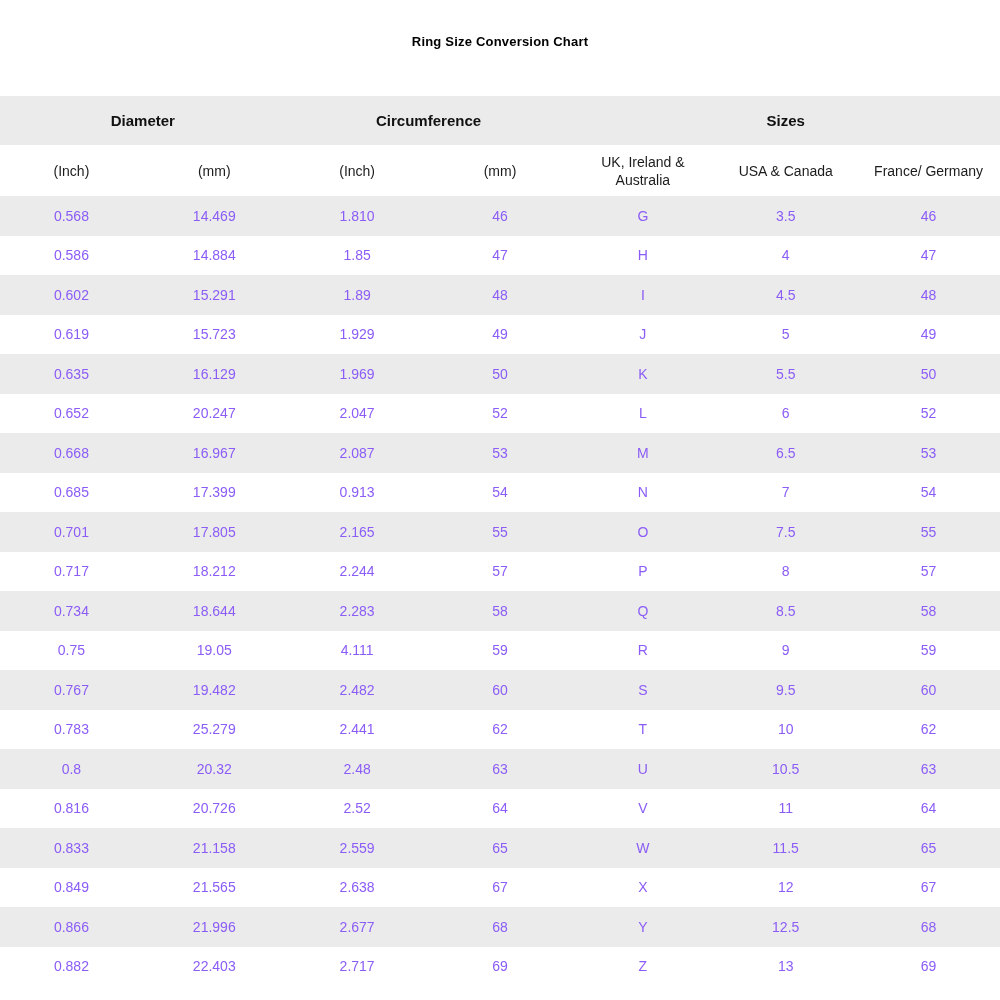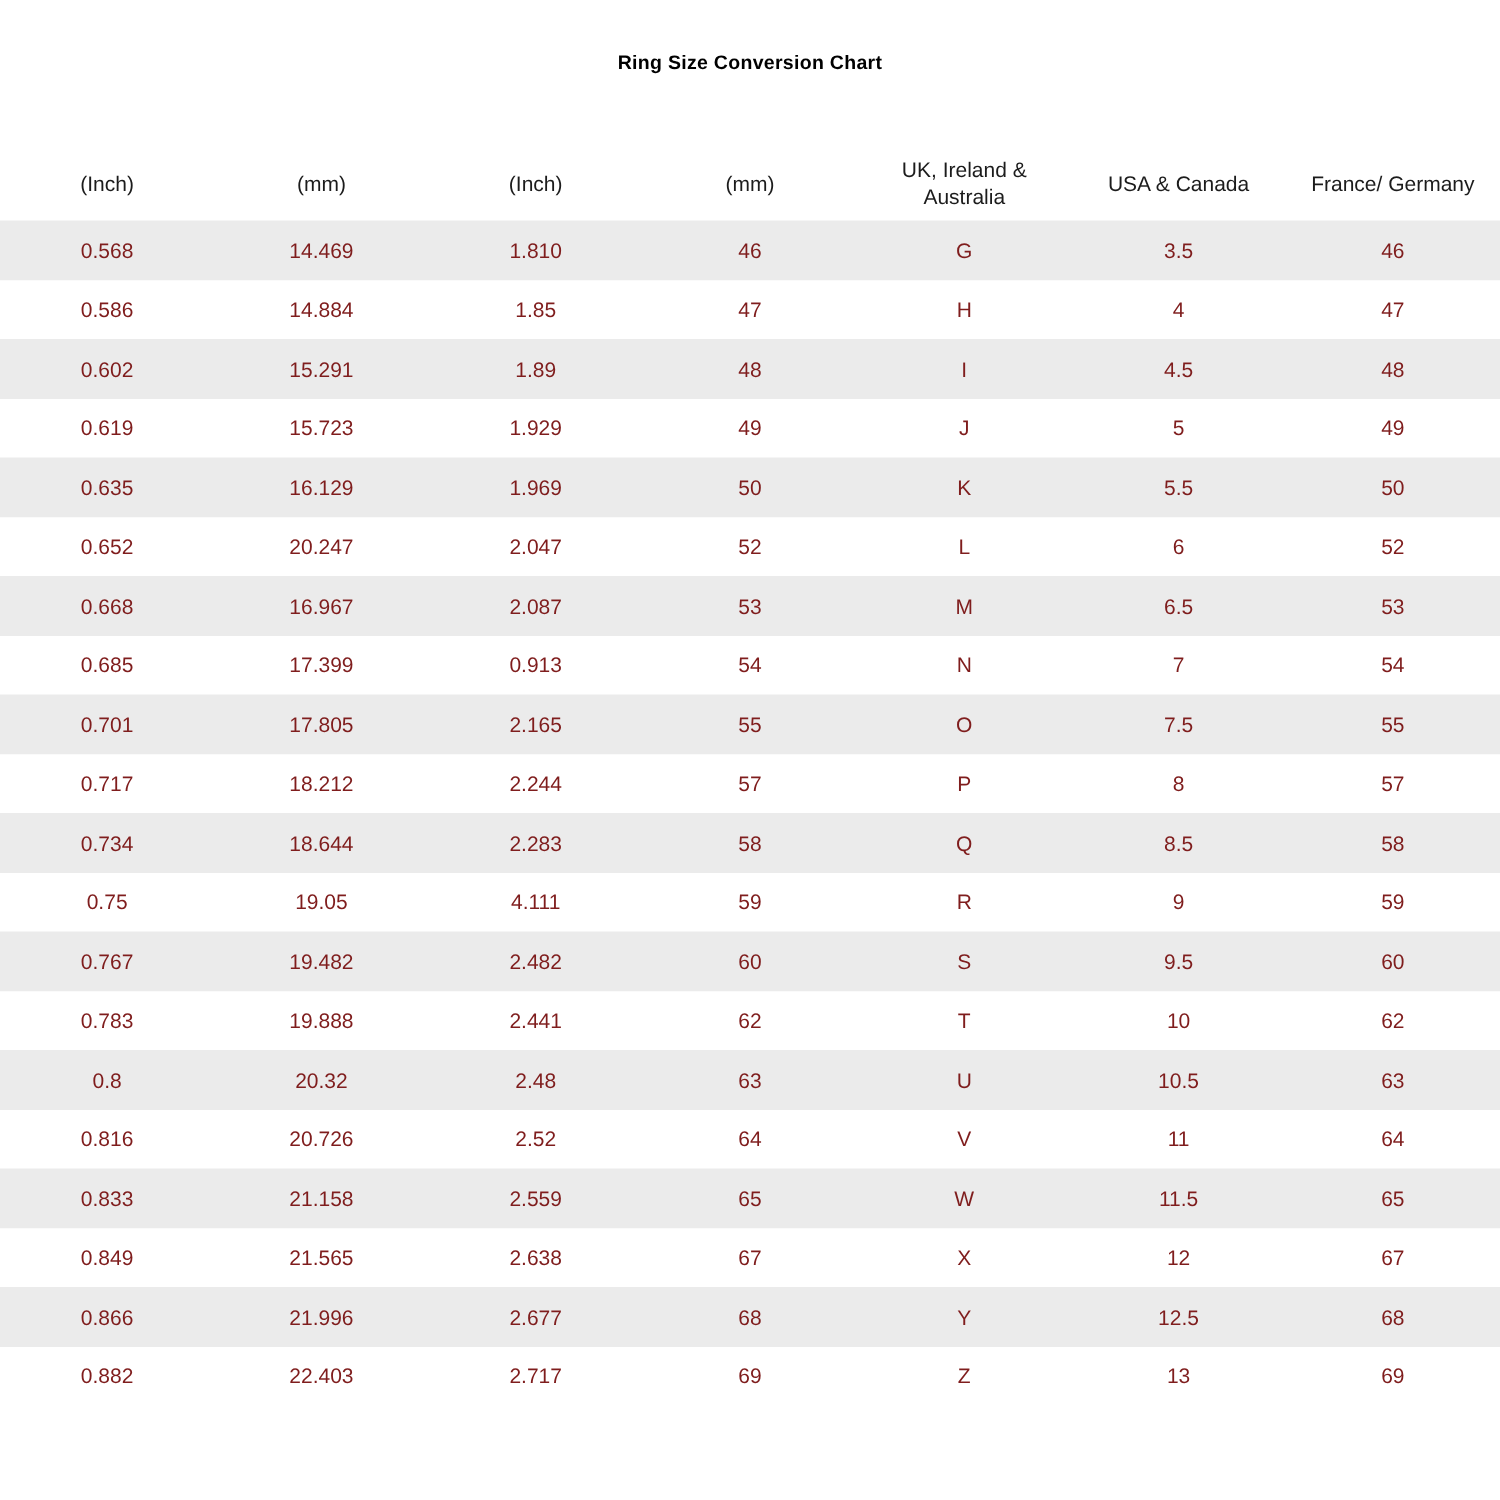--- a/index.html
+++ b/index.html
@@ -54,34 +54,39 @@
     border-radius: 10px;
   }
   .subheader-row > div { padding: 0 6px; }
   .row {
     display: grid;
     grid-template-columns: repeat(7, 1fr);
     height: 39.5px;
     align-items: center;
     text-align: center;
     font-size: 14px;
-    color: #7f1d1d;
+    color: #8b5cf6;
     background: #ffffff;
   }
   .row:nth-child(odd) { background: #ebebeb; }
   .cell { overflow: hidden; white-space: nowrap; }
 </style>
 </head>
 <body>
 
 <div class="page">
   <h1 class="title">Ring Size Conversion Chart</h1>
 
   <div class="table">
 
+    <div class="group-row">
+      <div>Diameter</div>
+      <div>Circumference</div>
+      <div>Sizes</div>
+    </div>
 
     <div class="subheader-row">
       <div>(Inch)</div>
       <div>(mm)</div>
       <div>(Inch)</div>
       <div>(mm)</div>
       <div>UK, Ireland &amp; Australia</div>
       <div>USA &amp; Canada</div>
       <div>France/ Germany</div>
     </div>
@@ -199,21 +204,21 @@
           <div class="cell">0.767</div>
           <div class="cell">19.482</div>
           <div class="cell">2.482</div>
           <div class="cell">60</div>
           <div class="cell">S</div>
           <div class="cell">9.5</div>
           <div class="cell">60</div>
         </div>
         <div class="row">
           <div class="cell">0.783</div>
-          <div class="cell">19.888</div>
+          <div class="cell">25.279</div>
           <div class="cell">2.441</div>
           <div class="cell">62</div>
           <div class="cell">T</div>
           <div class="cell">10</div>
           <div class="cell">62</div>
         </div>
         <div class="row">
           <div class="cell">0.8</div>
           <div class="cell">20.32</div>
           <div class="cell">2.48</div>

